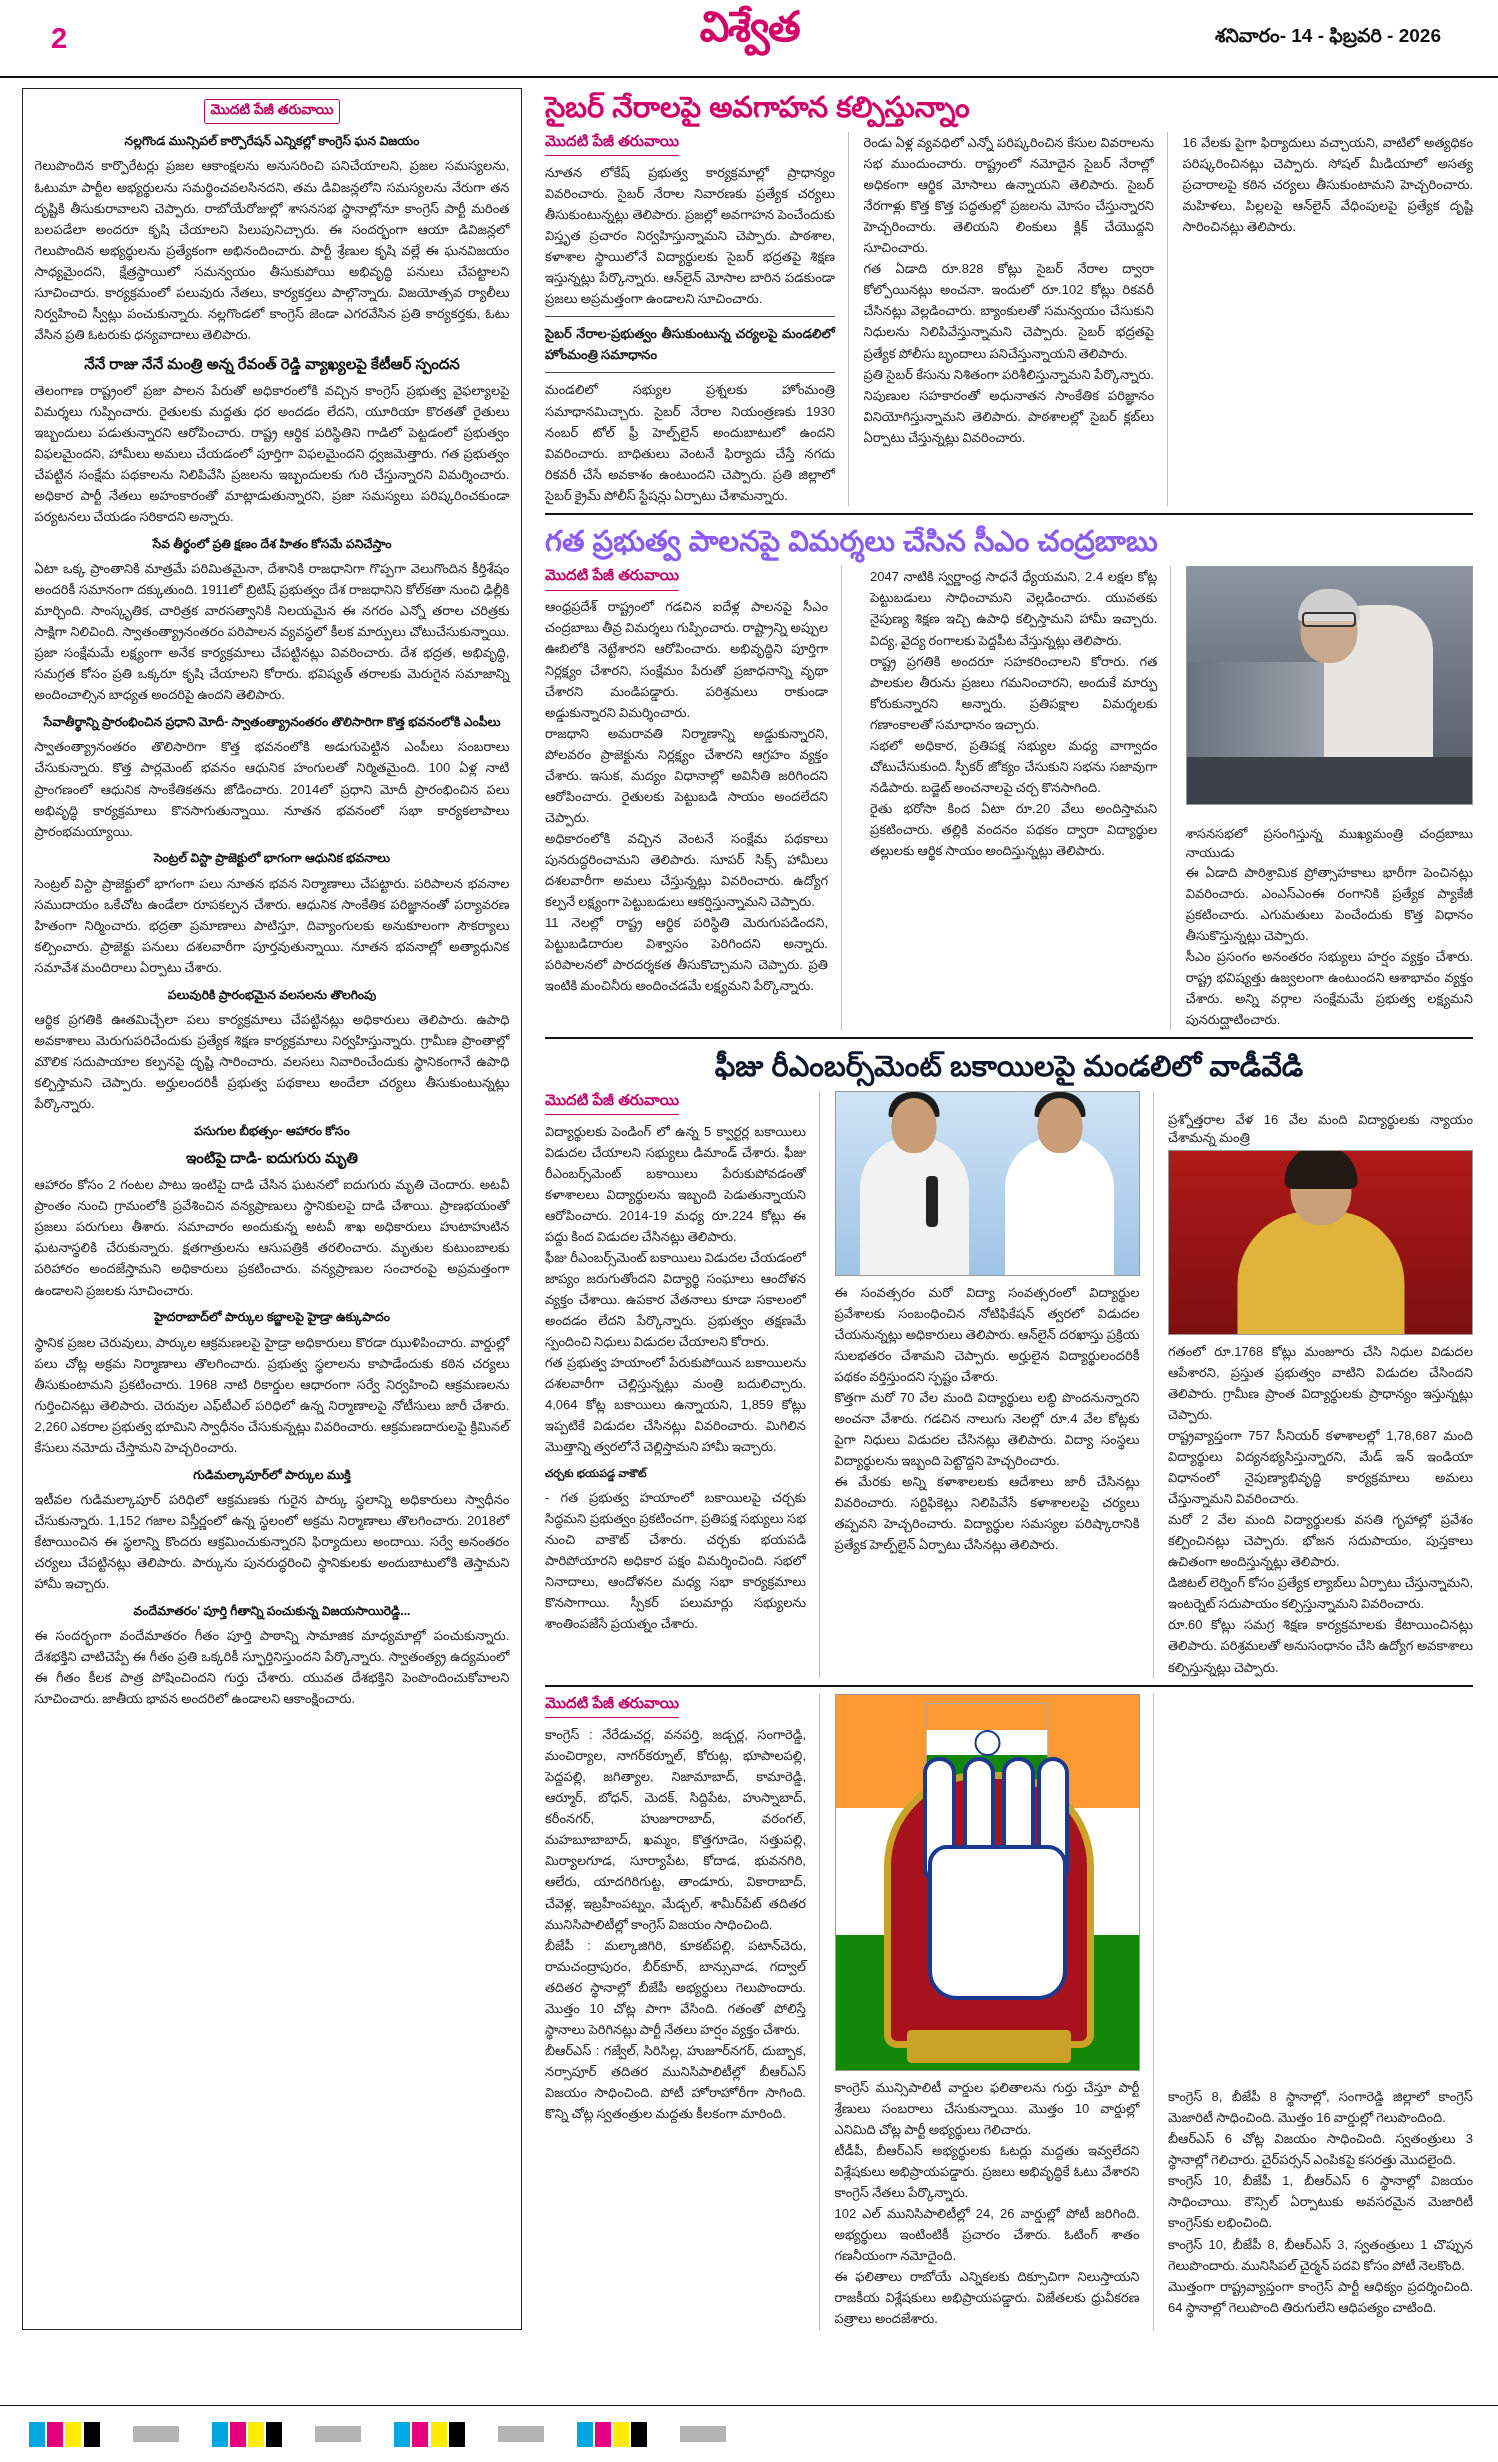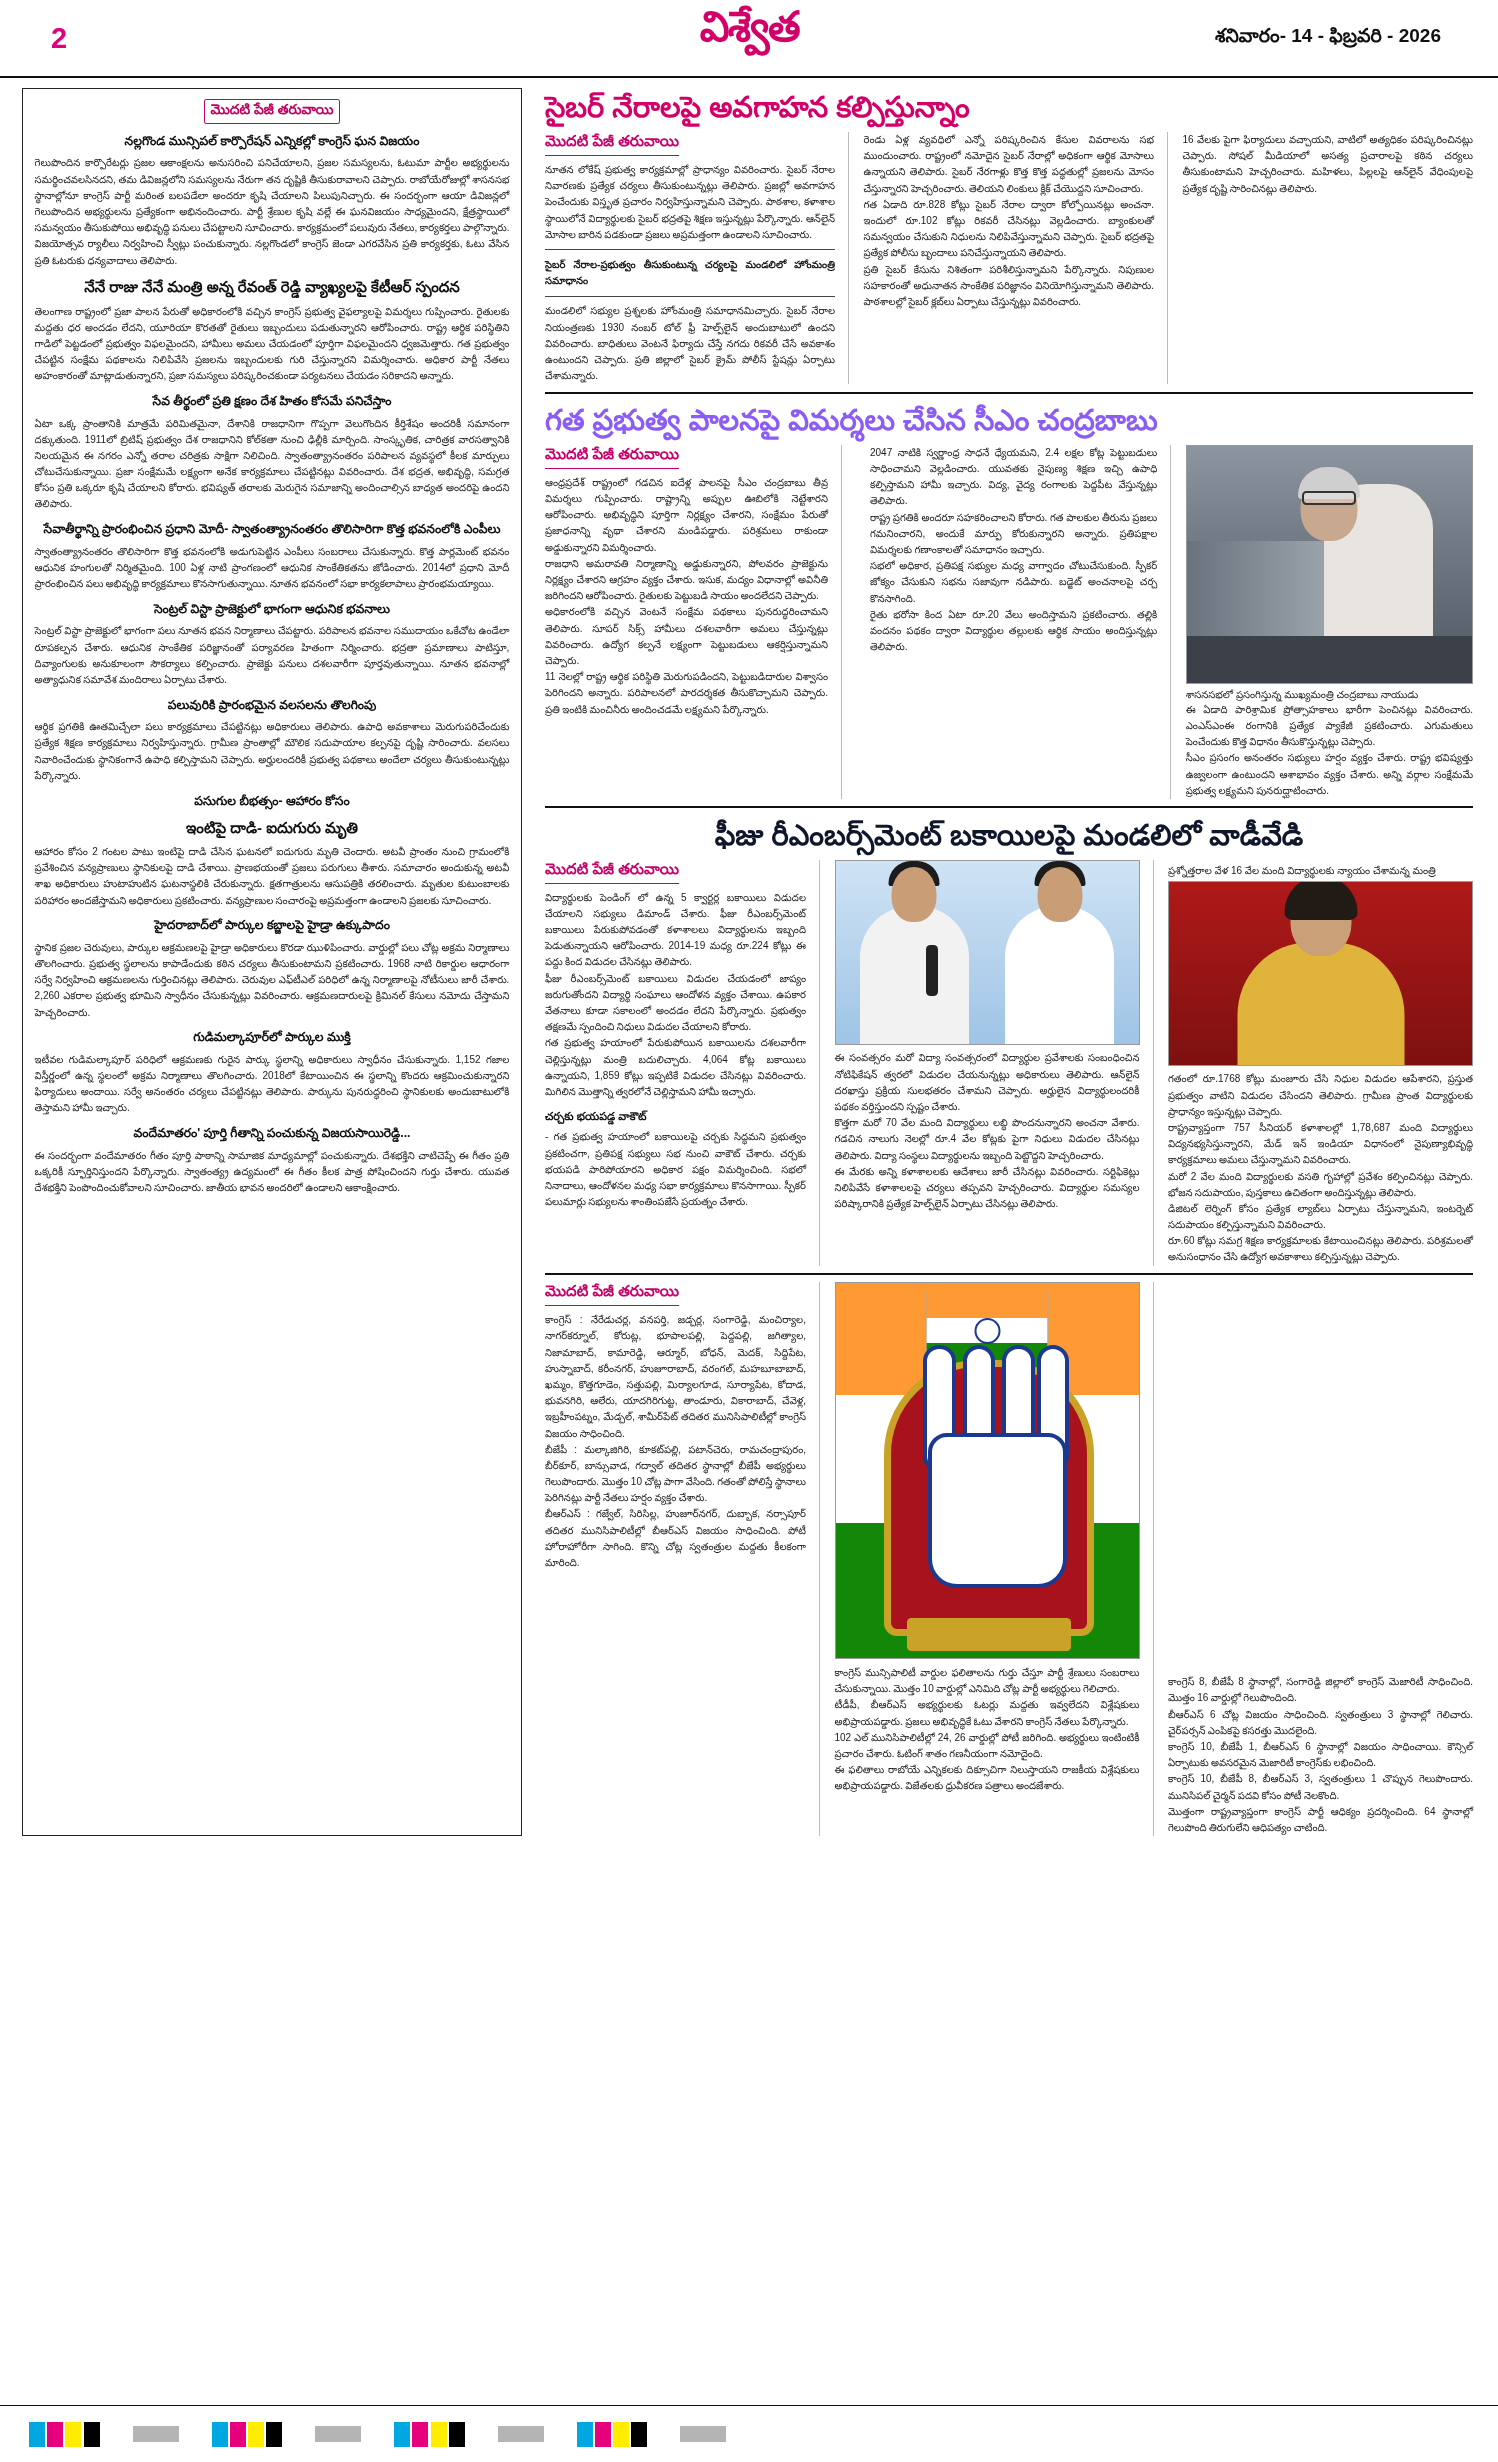--- a/index.html
+++ b/index.html
@@ -63,21 +63,21 @@
     border: 1.5px solid #222;
     padding: 10px 11.6px 7.3px 11.6px;
     margin-right: 13px;
   }
   .col-right {
     width: 928px;
   }
   
   .te {
     font-family: "Liberation Sans", sans-serif;
-    font-size: 10px;
+    font-size: 13px;
     line-height: 1.62;
     text-align: justify;
     color: #1a1a1a;
     hyphens: auto;
     word-spacing: -0.4px;
   }
   .cont-label {
     display: block;
     margin: 0 auto 7.3px auto;
     text-align: center;
@@ -129,24 +129,24 @@
   .flexrow { display:flex; gap: 13px; }
   .fcol { flex: 1; }
   
   .photo {
     position: relative;
     overflow: hidden;
     border: 0.7px solid #999;
     background: #cfd6dc;
   }
   .cap {
-    font-size: 10px;
+    font-size: 13px;
     line-height: 1.4;
     color: #222;
-    margin-top: 4px;
+    margin-top: 20px;
     text-align: justify;
   }
   
   .photo-cbn { height: 239px; background: linear-gradient(180deg,#8d95a0 0%,#6e7782 45%,#4f5761 100%); }
   .cbn-figure {
     position:absolute; left: 48%; top: 16%; width: 109px; height: 181px;
     background: #e8e4df; border-radius: 44px 44px 7.3px 7.3px;
   }
   .cbn-head {
     position:absolute; left: 50%; top: 12%; width: 57px; height: 67px;

